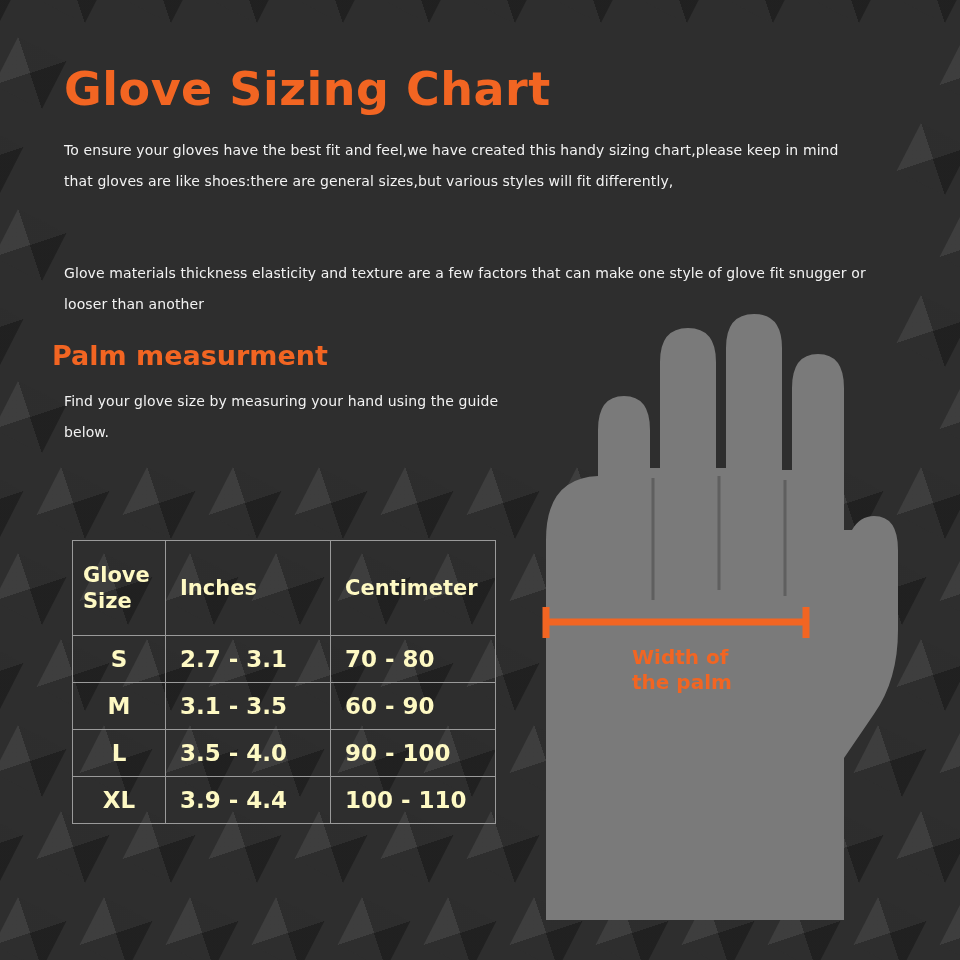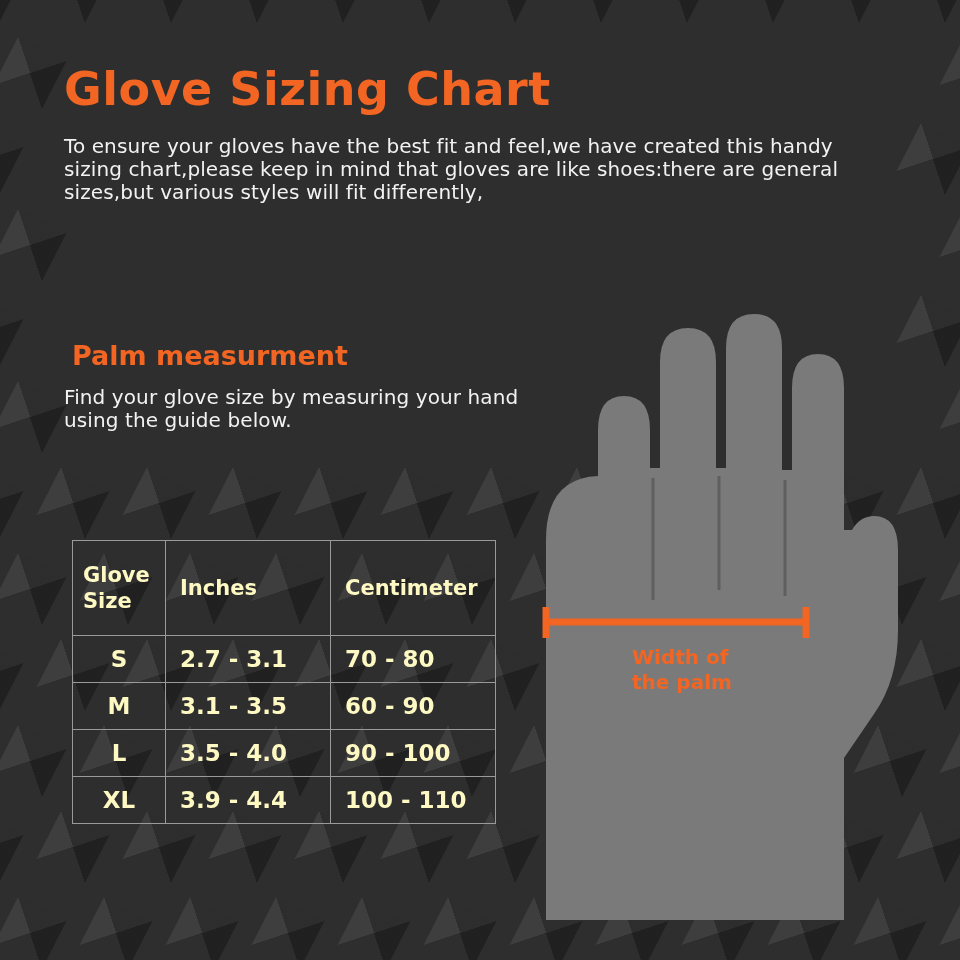--- a/index.html
+++ b/index.html
@@ -51,31 +51,31 @@
     font-size: 46px;
     font-weight: bold;
     color: #F26522;
     letter-spacing: 0.5px;
     font-family: "DejaVu Sans", sans-serif;
   }
 
   .para {
     position: absolute;
     color: #f2f2f2;
-    font-size: 20px;
-    line-height: 23px;
+    font-size: 14px;
+    line-height: 31px;
     font-family: "DejaVu Sans", sans-serif;
     letter-spacing: 0.1px;
   }
   .para1 { left: 64px; top: 135px; width: 800px; }
   .para2 { left: 64px; top: 258px; width: 810px; }
 
   .subtitle {
     position: absolute;
-    left: 72px;
+    left: 52px;
     top: 340px;
     font-size: 27px;
     font-weight: bold;
     color: #F26522;
     font-family: "DejaVu Sans", sans-serif;
   }
 
   .para3 {
     left: 64px;
     top: 386px;
@@ -239,20 +239,21 @@
       <div class="diamond" style="left: 777px; top: 906px; transform: rotate(27deg);"></div>
       <div class="diamond" style="left: 863px; top: 906px; transform: rotate(27deg);"></div>
       <div class="diamond" style="left: 949px; top: 906px; transform: rotate(27deg);"></div>
     </div>
 
   <div class="content">
 
     <div class="title">Glove Sizing Chart</div>
 
     <div class="para para1">To ensure your gloves have the best fit and feel,we have created this handy sizing chart,please keep in mind that gloves are like shoes:there are general sizes,but various styles will fit differently,</div>
+    <div class="para para2">Glove materials thickness elasticity and texture are a few factors that can make one style of glove fit snugger or looser than another</div>
 
     <div class="subtitle">Palm measurment</div>
     <div class="para para3">Find your glove size by measuring your hand using the guide below.</div>
 
     <div class="table-wrap">
       <table class="sizes">
         <thead>
           <tr>
             <th class="col-size">
               <div>Glove</div>

